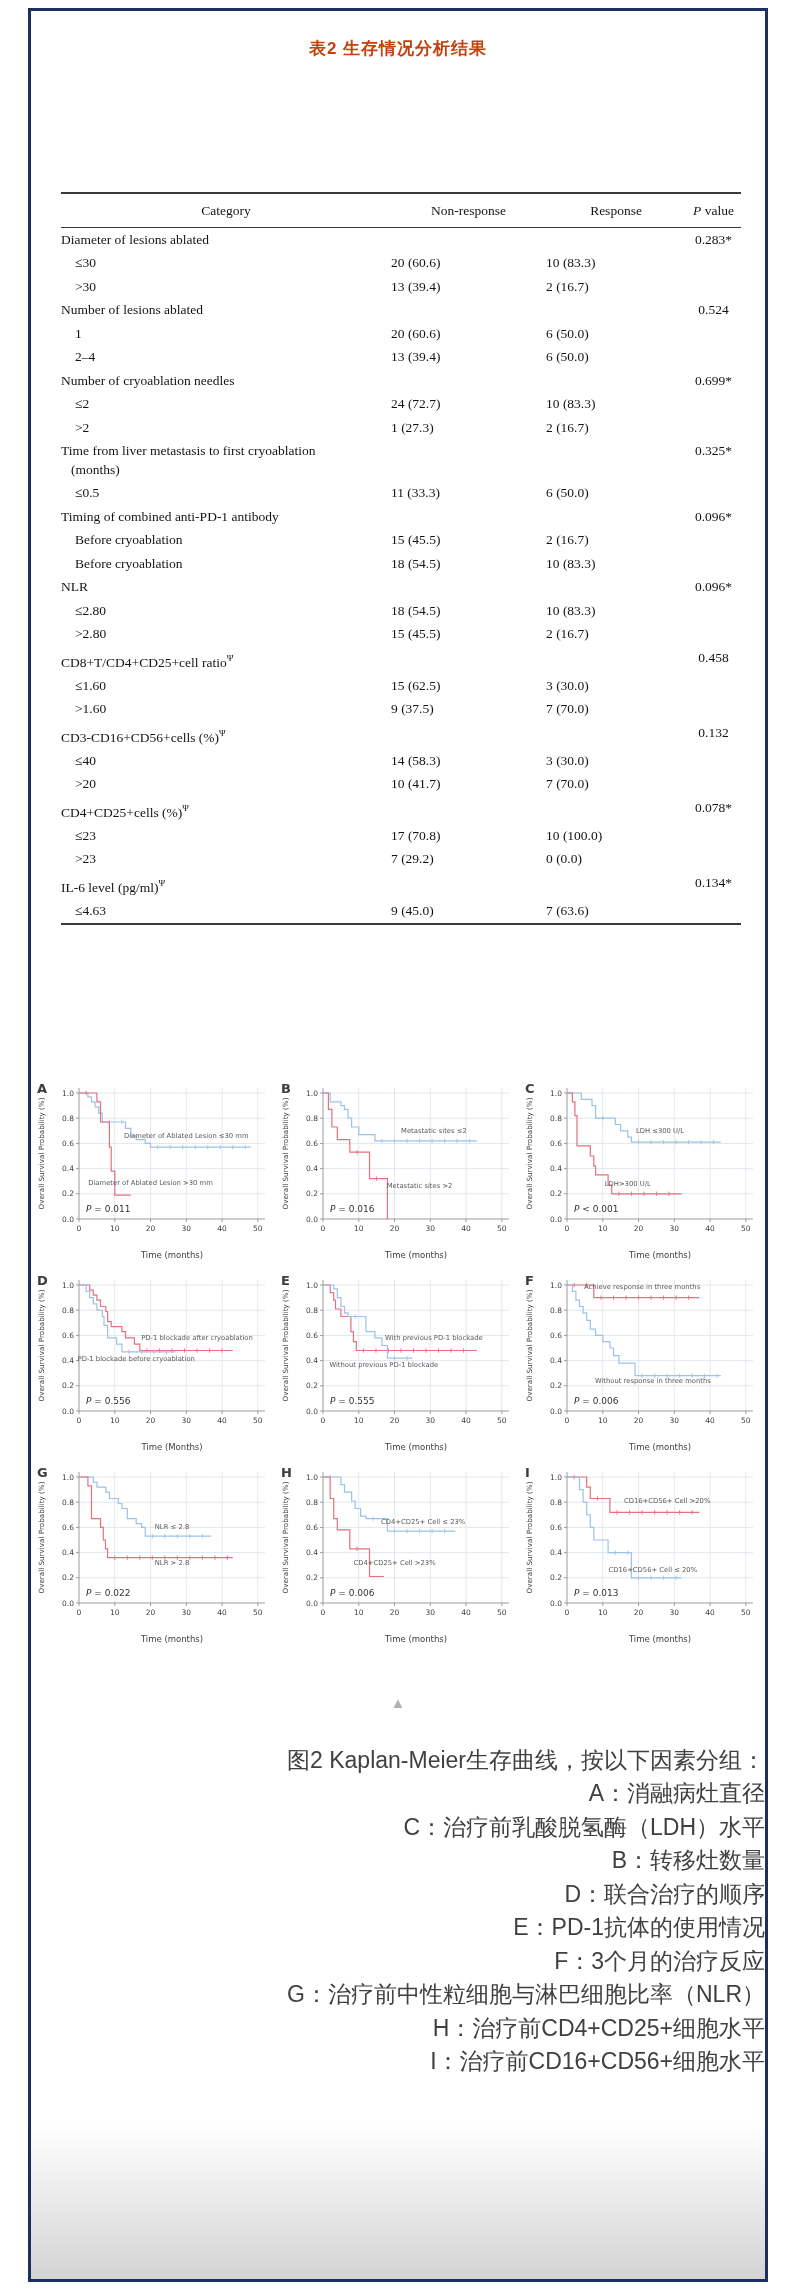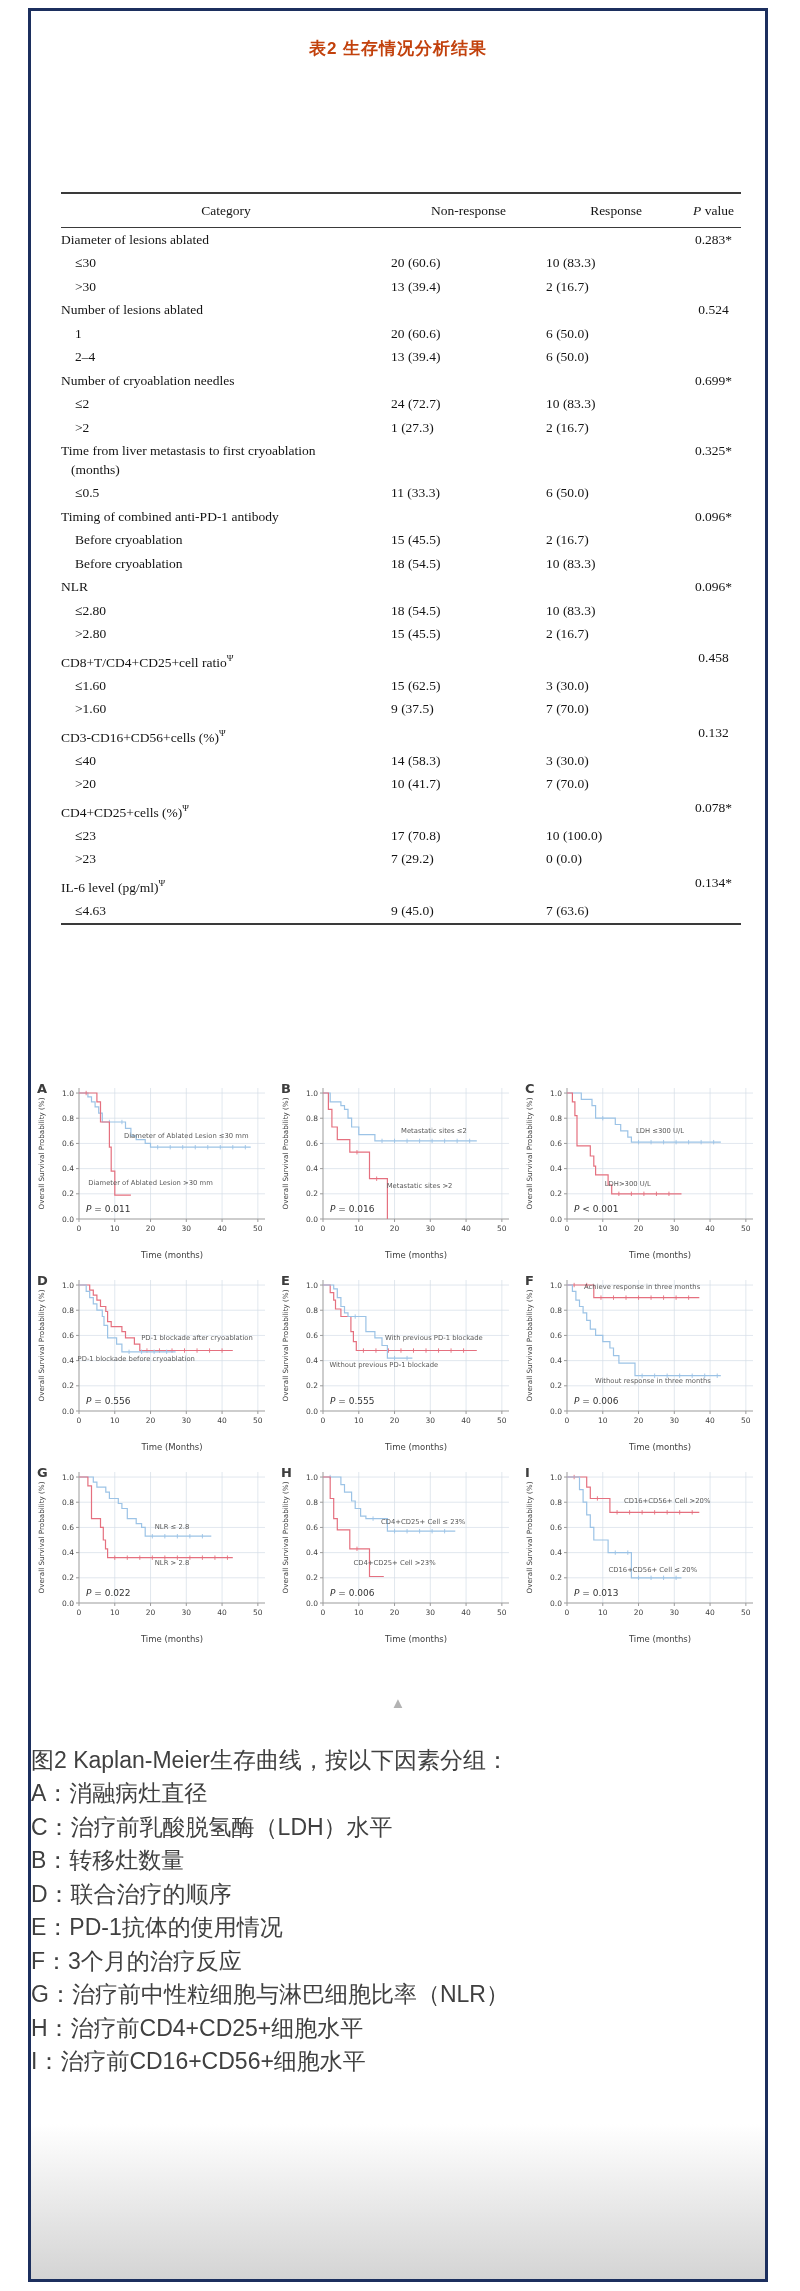--- a/index.html
+++ b/index.html
@@ -20,21 +20,21 @@
   td.cat.indent{padding-left:14px;}
   span.cat2{display:block;padding-left:10px;font-family:Liberation Serif, serif;}
   td.pcol, th.pcol{text-align:center;}
   sup{font-size:9px;}
   
   .km-grid{display:grid;grid-template-columns:repeat(3,242px);column-gap:2px;row-gap:2px;
            margin:148px 0 0 2px;}
   svg text{font-family:"DejaVu Sans",sans-serif;}
   
   .collapse{ text-align:center;margin-top:48px;color:#b3b3b3;font-size:15px;line-height:15px;}
-  .caption{margin-top:34px;text-align:left;color:#404040;font-size:23px;
+  .caption{margin-top:34px;text-align:right;color:#404040;font-size:23px;
            line-height:33.5px;font-weight:500;}
   .bottom-grad{position:absolute;left:0;right:0;bottom:0;height:155px;
                background:linear-gradient(180deg,rgba(255,255,255,0) 0%,#d4d4d4 100%);
                pointer-events:none;}
 </style>
 </head>
 <body>
 
 <div class="frame">
 

